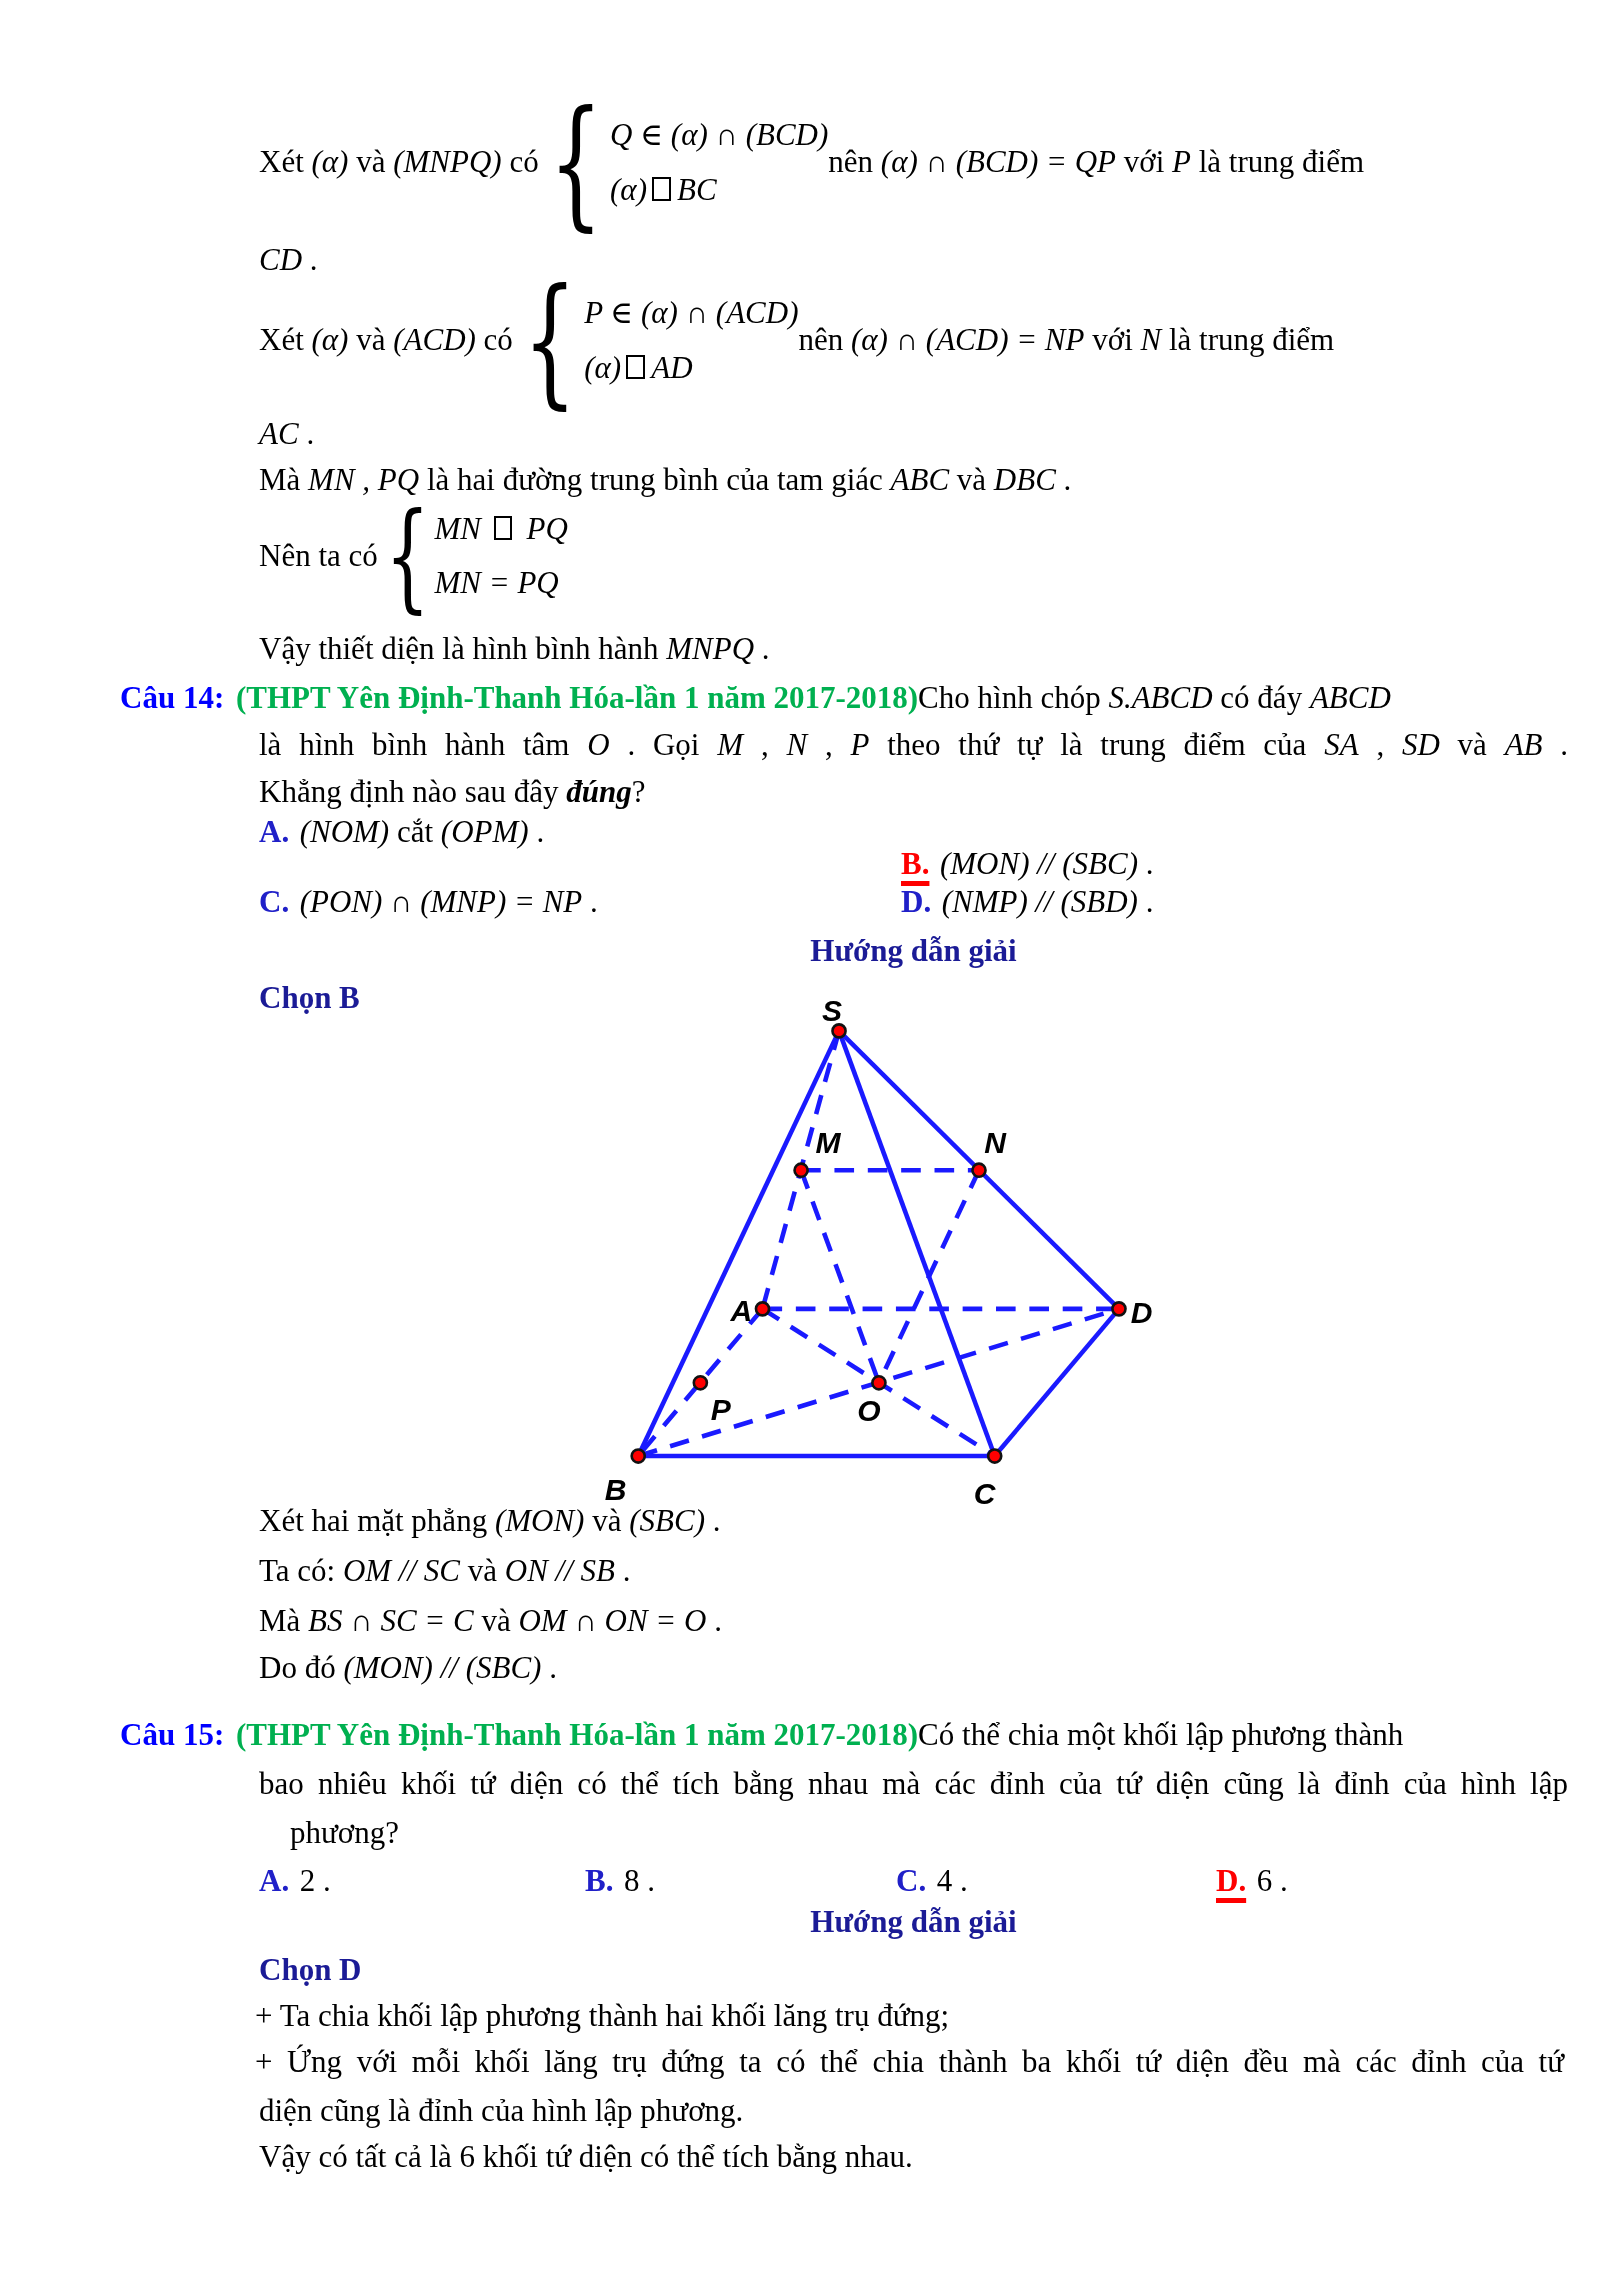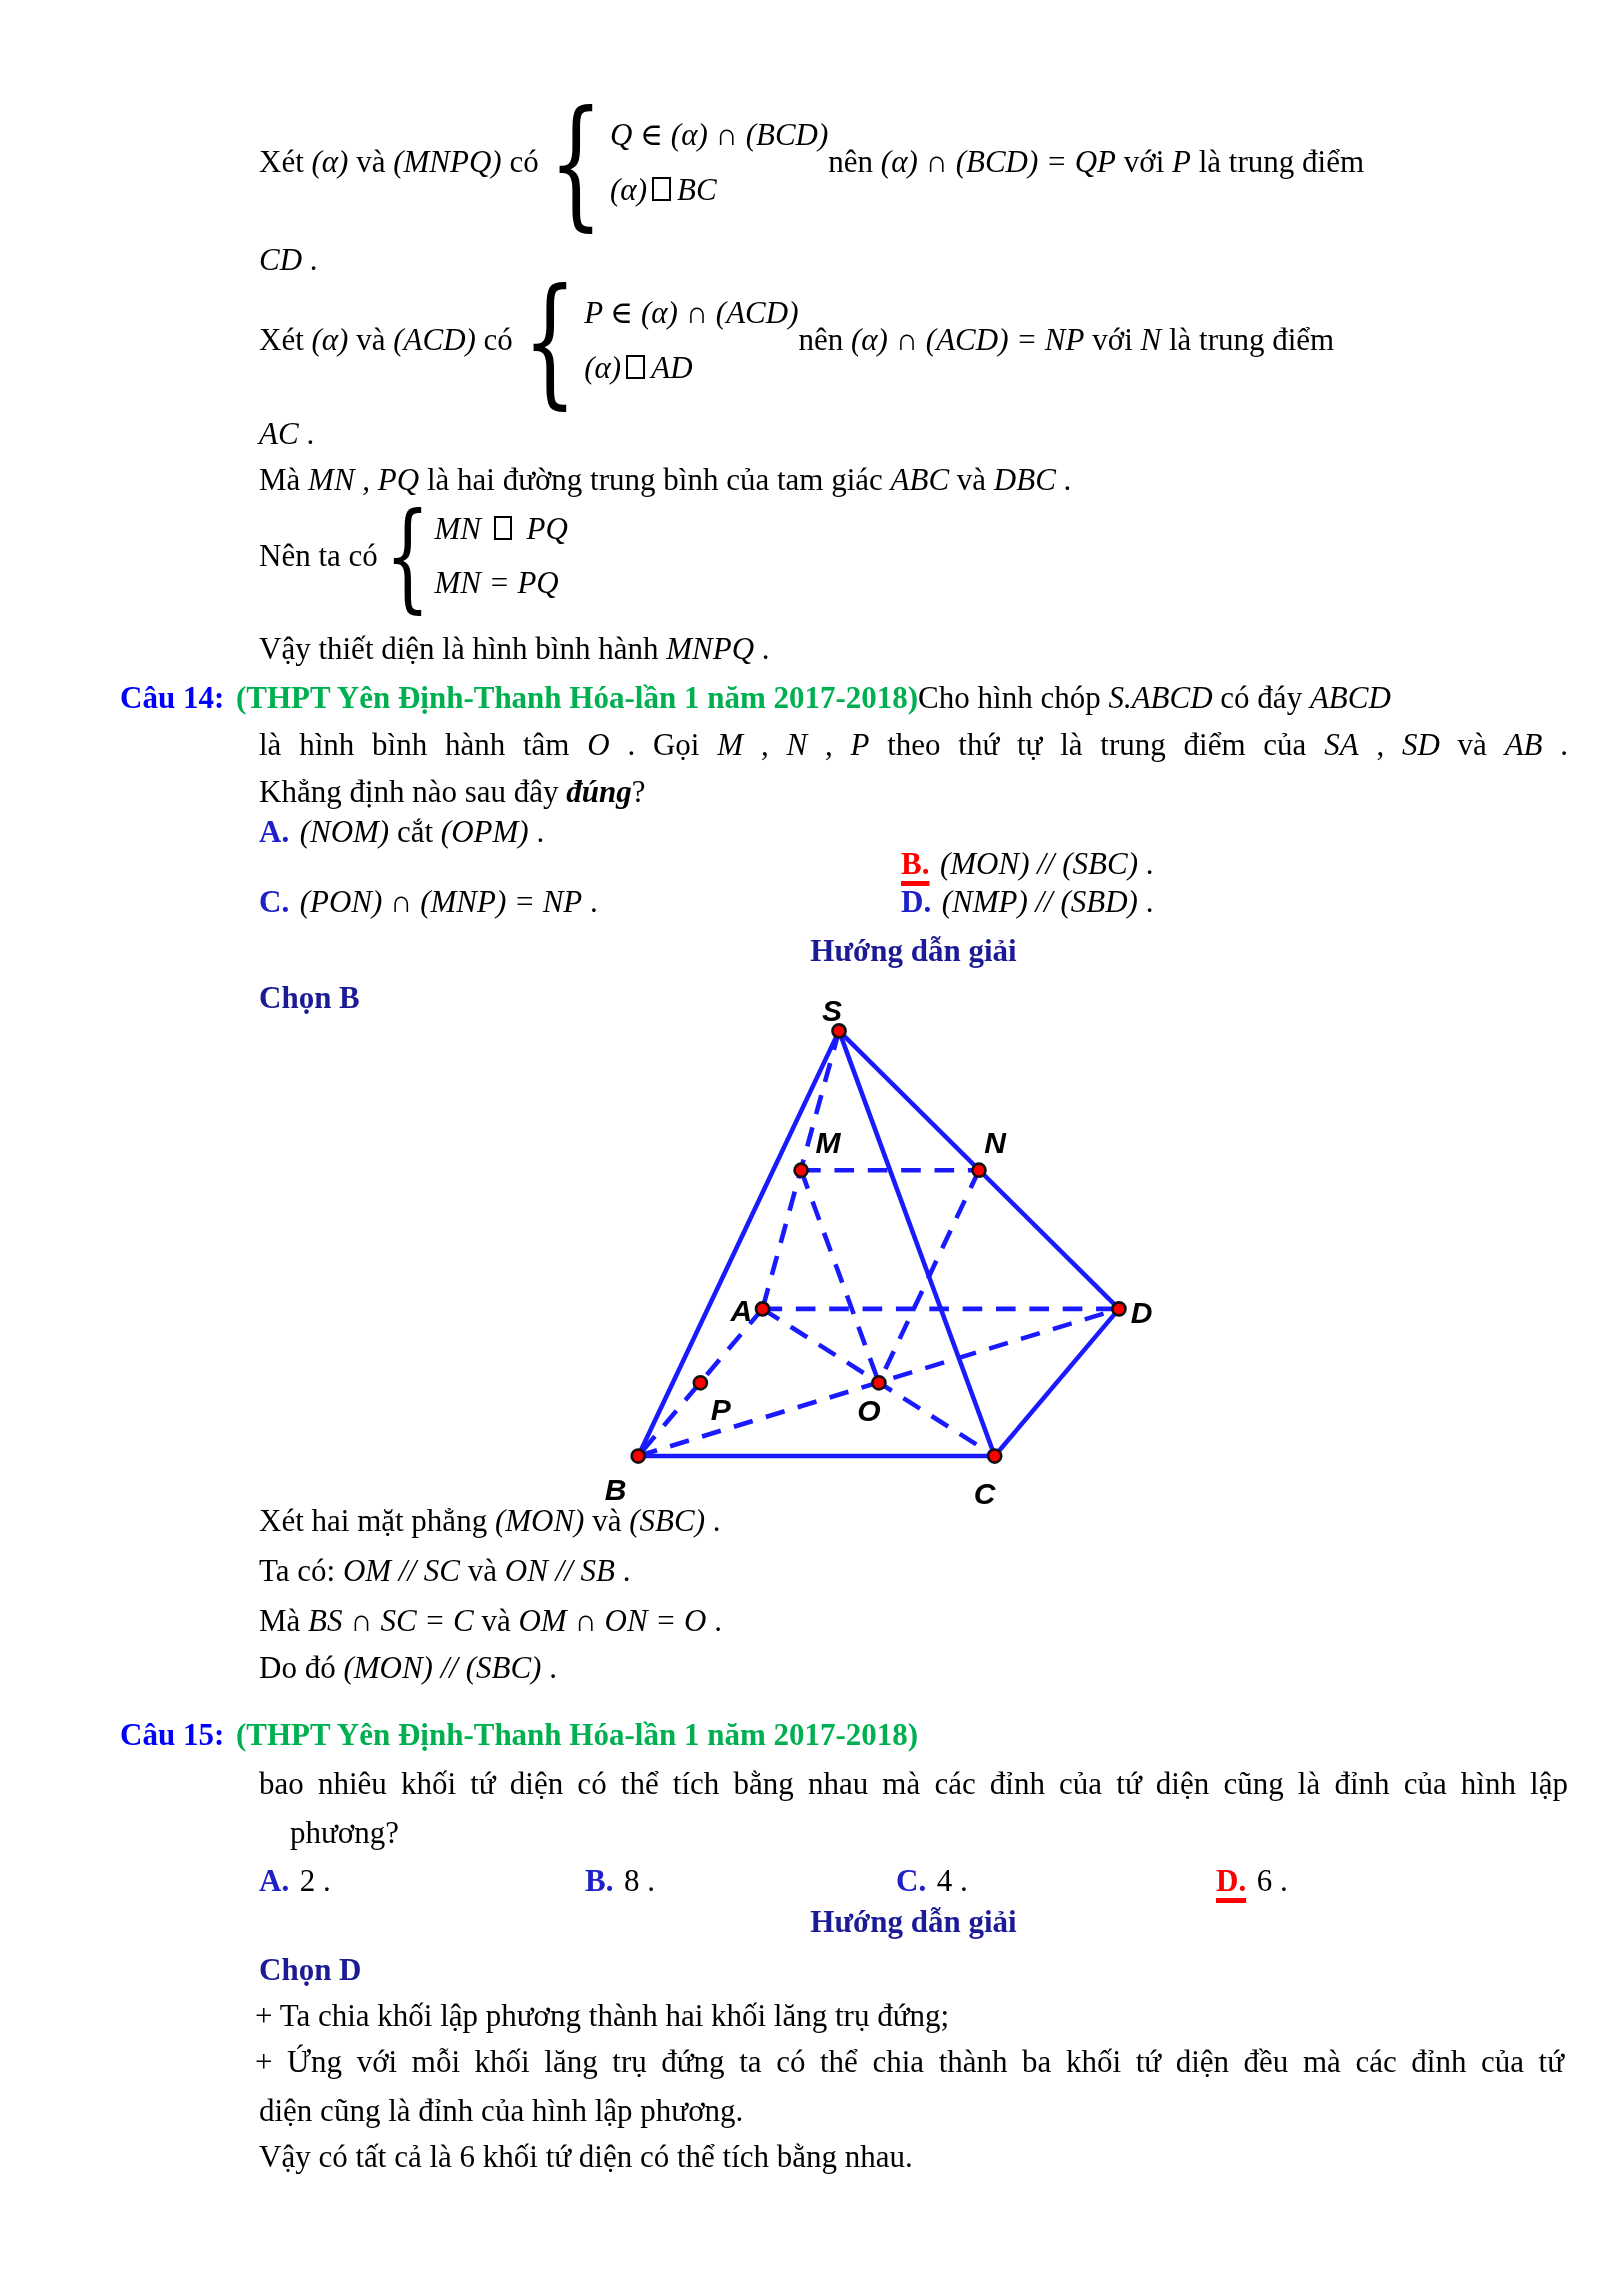--- a/index.html
+++ b/index.html
@@ -126,20 +126,21 @@
     </svg>
 
   <div class="line" style="left:259px;top:1502px;"><span class="seg-rm">Xét hai mặt phẳng </span><span class="seg-mi">(MON)</span><span class="seg-rm"> và </span><span class="seg-mi">(SBC)</span><span class="seg-rm"> .</span></div>
   <div class="line" style="left:259px;top:1552px;"><span class="seg-rm">Ta có: </span><span class="seg-mi">OM // SC</span><span class="seg-rm"> và </span><span class="seg-mi">ON // SB</span><span class="seg-rm"> .</span></div>
   <div class="line" style="left:259px;top:1602px;"><span class="seg-rm">Mà </span><span class="seg-mi">BS ∩ SC = C</span><span class="seg-rm"> và </span><span class="seg-mi">OM ∩ ON = O</span><span class="seg-rm"> .</span></div>
   <div class="line" style="left:259px;top:1649px;"><span class="seg-rm">Do đó </span><span class="seg-mi">(MON) // (SBC)</span><span class="seg-rm"> .</span></div>
 
   <div class="line qrow" style="left:120px;top:1716px;">
     <span class="qlabel">Câu 15:</span>
     <span class="qsource">(THPT Yên Định-Thanh Hóa-lần 1 năm 2017-2018)</span>
+    <span><span class="seg-rm"> Có thể chia một khối lập phương thành</span></span>
   </div>
   <div class="line just" style="left:259px;top:1765px;"><span class="seg-rm">bao nhiêu khối tứ diện có thể tích bằng nhau mà các đỉnh của tứ diện cũng là đỉnh của hình lập</span></div>
   <div class="line" style="left:259px;top:1814px;margin-left:31px;"><span class="seg-rm">phương?</span></div>
 
   <div class="line" style="left:259px;top:1862px;">
     <span class="opt-letter">A.</span><span><span class="seg-rm">2 .</span></span>
   </div>
   <div class="line" style="left:585px;top:1862px;">
     <span class="opt-letter">B.</span><span><span class="seg-rm">8 .</span></span>
   </div>

